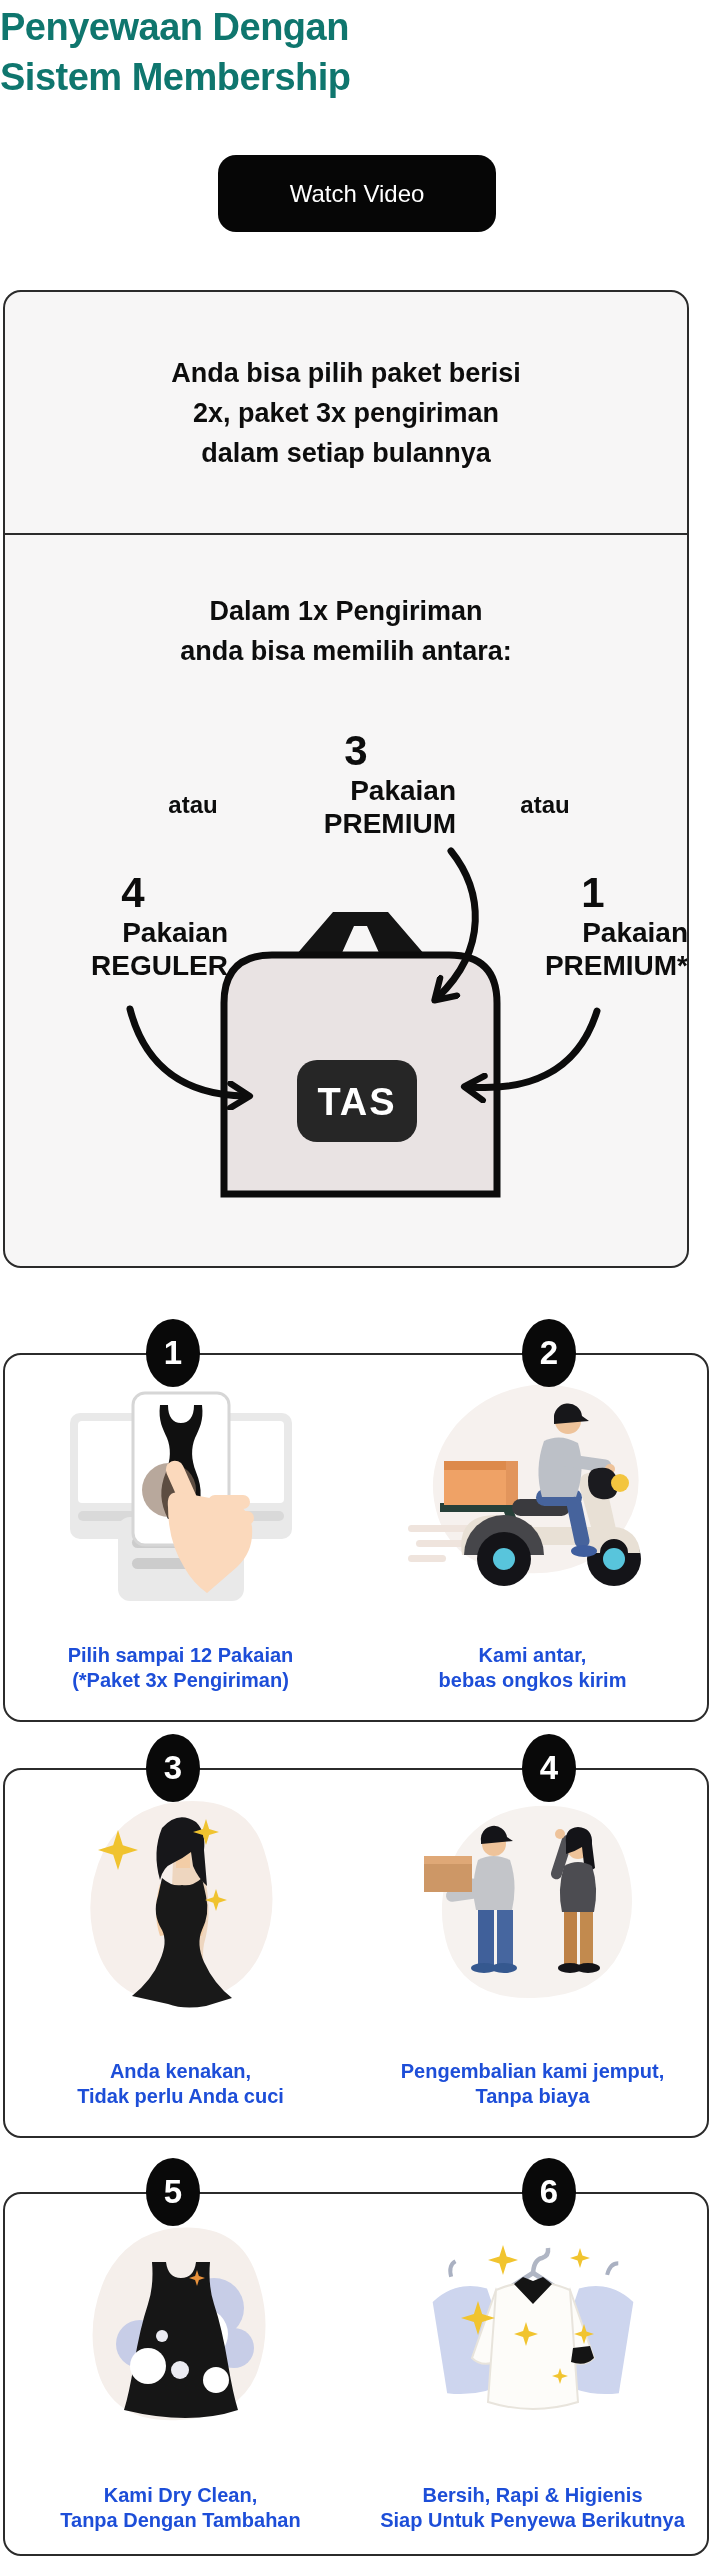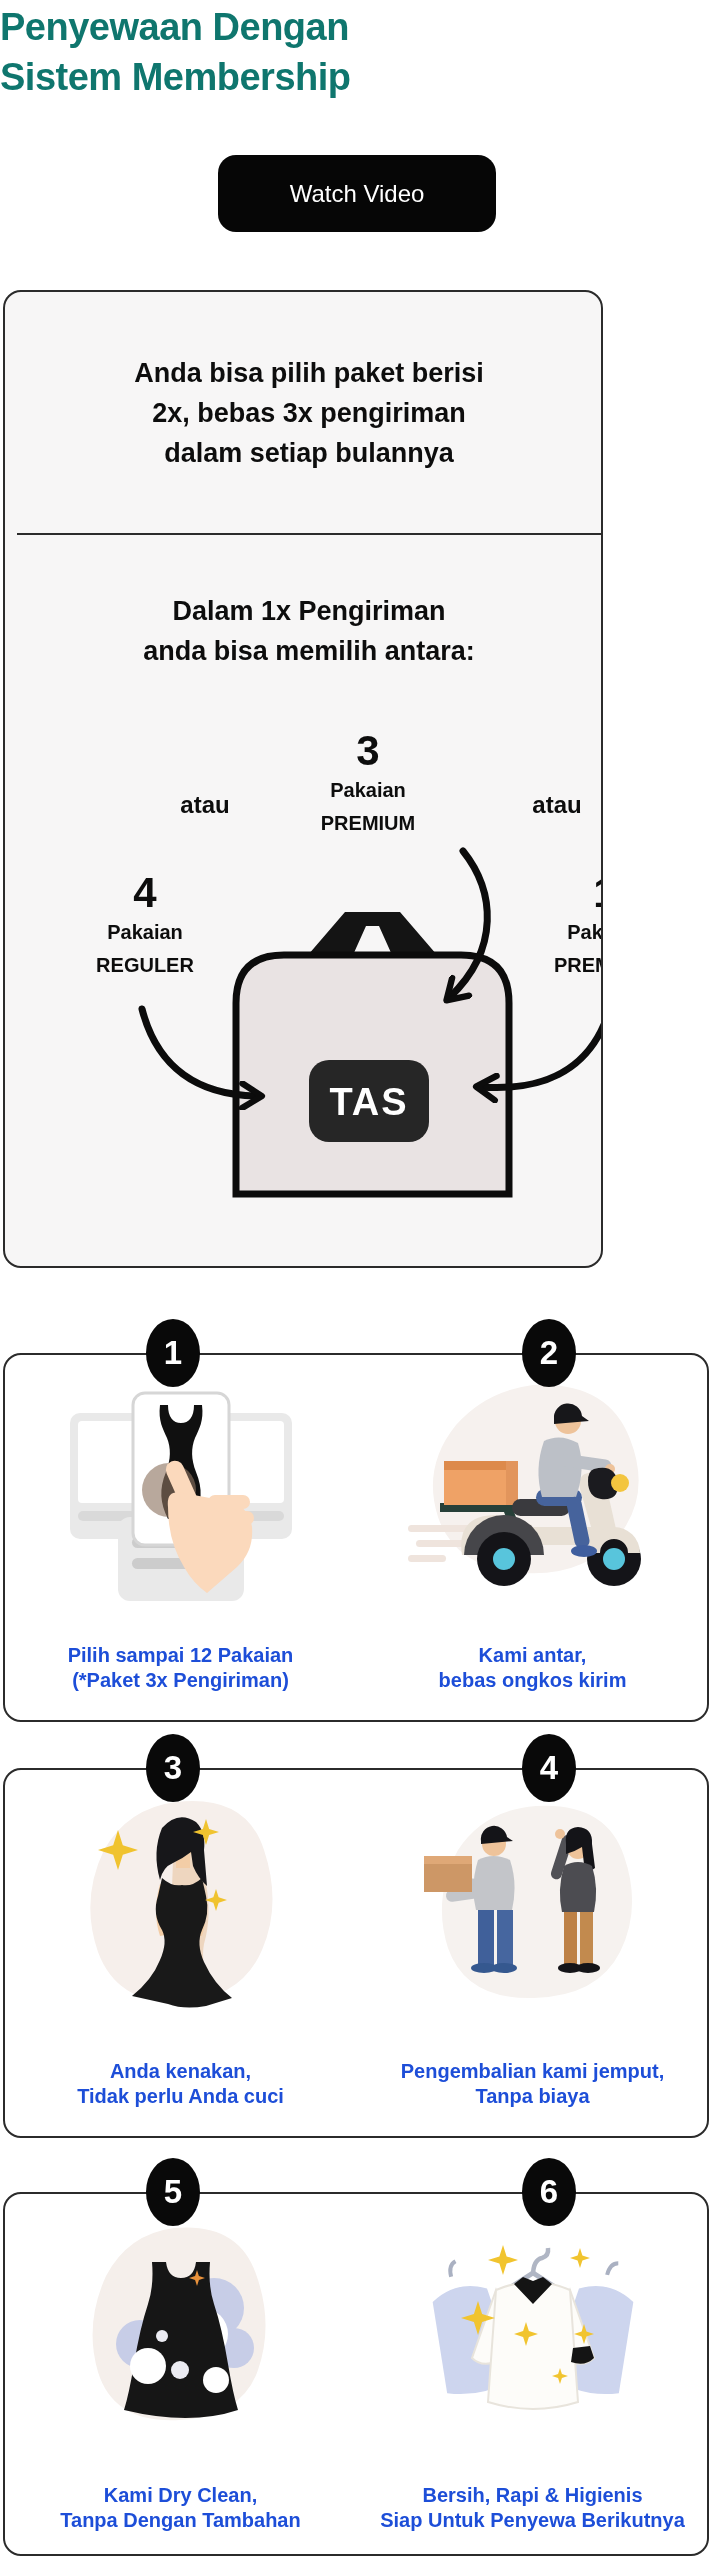--- a/index.html
+++ b/index.html
@@ -13,31 +13,31 @@
   .page{position:relative;width:713px;height:2560px;overflow:hidden;background:#fff;}
 
   
   .title{position:absolute;top:2px;left:0;width:100%;text-align:left;
          font-weight:bold;font-size:38px;line-height:50px;color:#0f766e;letter-spacing:-0.5px;}
   .watch-btn{position:absolute;left:218px;top:155px;width:278px;height:77px;
          background:#060606;border-radius:18px;color:#ffffff;font-size:24px;
          display:flex;align-items:center;justify-content:center;cursor:pointer;}
 
   
-  .card1{position:absolute;left:3px;top:290px;width:600px;height:978px;background:#f7f6f6;
-         border:2px solid #2b2b2b;border-radius:18px;box-sizing:border-box;overflow:hidden;padding-left:12px;}
+  .card1{position:absolute;left:3px;top:290px;width:686px;height:978px;background:#f7f6f6;
+         border:2px solid #2b2b2b;border-radius:18px;box-sizing:border-box;overflow:hidden;}
   .card1-top{height:243px;border-bottom:2px solid #2b2b2b;box-sizing:border-box;
          display:flex;flex-direction:column;align-items:center;justify-content:center;
          text-align:center;font-weight:bold;font-size:27px;line-height:40px;color:#0d0d0d;}
   .card1-bottom{position:relative;height:731px;}
   .choice-heading{position:absolute;top:56px;left:0;width:100%;text-align:center;
          font-weight:bold;font-size:27px;line-height:40px;color:#0d0d0d;}
   .opt-col{position:absolute;text-align:center;font-weight:bold;color:#0d0d0d;}
   .opt-count{font-size:42px;line-height:46px;}
-  .opt-line{font-size:20px;line-height:33px;}
+  .opt-line{font-size:28px;line-height:33px;text-align:right;}
   .opt-premium{left:251px;top:193px;width:200px;}
   .opt-reguler{left:33px;top:335px;width:190px;}
   .opt-luxury{left:493px;top:335px;width:190px;}
   .atau{position:absolute;top:256px;width:100px;text-align:center;font-weight:bold;
         font-size:24px;line-height:28px;color:#0d0d0d;}
   .atau-left{left:138px;}
   .atau-right{left:490px;}
   .diagram{position:absolute;left:0;top:0;width:702px;height:731px;}
 
   
@@ -68,21 +68,21 @@
     <div>Penyewaan Dengan</div>
     <div>Sistem Membership</div>
   </div>
   <div class="watch-btn">
     <span>Watch Video</span>
   </div>
 
   <div class="card1">
     <div class="card1-top">
       <div>Anda bisa pilih paket berisi</div>
-      <div>2x, bebas 3x pengiriman</div>
+      <div>2x, paket 3x pengiriman</div>
       <div>dalam setiap bulannya</div>
     </div>
     <div class="card1-bottom">
 
       <svg class="diagram" viewBox="0 0 702 731">
         <defs>
           <marker id="ah" viewBox="0 0 12 12" refX="8" refY="6" markerWidth="4.2" markerHeight="4.2" orient="auto-start-reverse">
             <path d="M2 1 L10 6 L2 11" fill="none" stroke="#0c0c0c" stroke-width="2.6" stroke-linecap="round" stroke-linejoin="round"></path>
           </marker>
         </defs>

